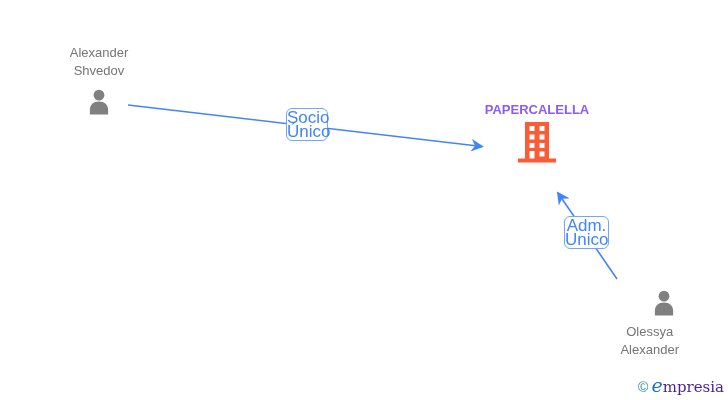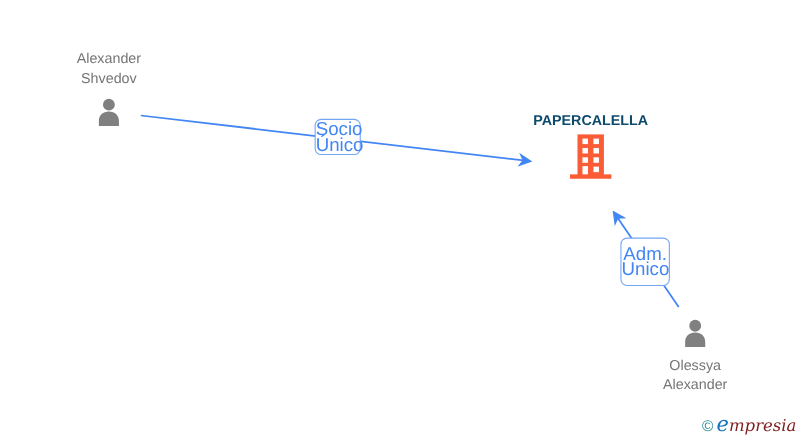--- a/index.html
+++ b/index.html
@@ -27,21 +27,21 @@
   }
   .node-name {
     color: #757575;
     font-size: 13px;
     line-height: 18px;
     text-align: center;
     white-space: nowrap;
   }
   .node-name.company {
     font-weight: bold;
-    color: #0c4a6e;
+    color: #8b5cf6;
   }
   .node-icon { display: block; }
   .edge-label {
     position: absolute;
     background: #ffffff;
     border: 1.5px solid #74a6f5;
     border-radius: 6px;
     color: #4285f4;
     font-size: 17px;
     line-height: 14px;
@@ -66,22 +66,21 @@
     margin-right: 3px;
     font-family: "Liberation Sans", sans-serif;
   }
   .brand .e {
     color: #1a74bb;
     font-style: italic;
     font-size: 19px;
     line-height: 18px;
   }
   .brand .rest {
-    color: #7f1d1d;
-    font-style: italic;
+    color: #4c1d95;
     font-size: 15px;
   }
 </style>
 </head>
 <body>
 
 <div class="canvas">
 
   <svg class="edges-svg" viewBox="0 0 728 400">
     <defs>
@@ -120,26 +119,26 @@
       <rect x="21.5" y="4" width="5" height="5" fill="#ffffff"></rect>
       <rect x="11.5" y="12.5" width="5" height="5" fill="#ffffff"></rect>
       <rect x="21.5" y="12.5" width="5" height="5" fill="#ffffff"></rect>
       <rect x="11.5" y="21" width="5" height="5" fill="#ffffff"></rect>
       <rect x="21.5" y="21" width="5" height="5" fill="#ffffff"></rect>
       <rect x="11.5" y="29" width="5" height="7.5" fill="#ffffff"></rect>
       <rect x="21.5" y="29.5" width="5" height="5" fill="#ffffff"></rect>
     </svg>
   </div>
 
-  <div class="edge-label" style="left:564px; top:216px; width:45px; height:44px;">
+  <div class="edge-label" style="left:564px; top:216px; width:45px; height:33px;">
     <div>Adm.</div>
     <div>Unico</div>
   </div>
 
-  <div class="node" style="left:585px; top:287px; width:94px;">
+  <div class="node" style="left:585px; top:287px; width:94px;align-items:flex-end;">
     <svg class="node-icon" width="30" height="32" viewBox="0 0 24 24">
       <circle cx="12" cy="6.5" r="4.3" fill="#808080"></circle>
       <path d="M12 11.5c-4.4 0-7.3 2.8-7.3 6.6V22h14.6v-3.9c0-3.8-2.9-6.6-7.3-6.6z" fill="#808080"></path>
     </svg>
     <div class="node-name" style="margin-top:4px;">
       <div>Olessya</div>
       <div>Alexander</div>
     </div>
   </div>
 

